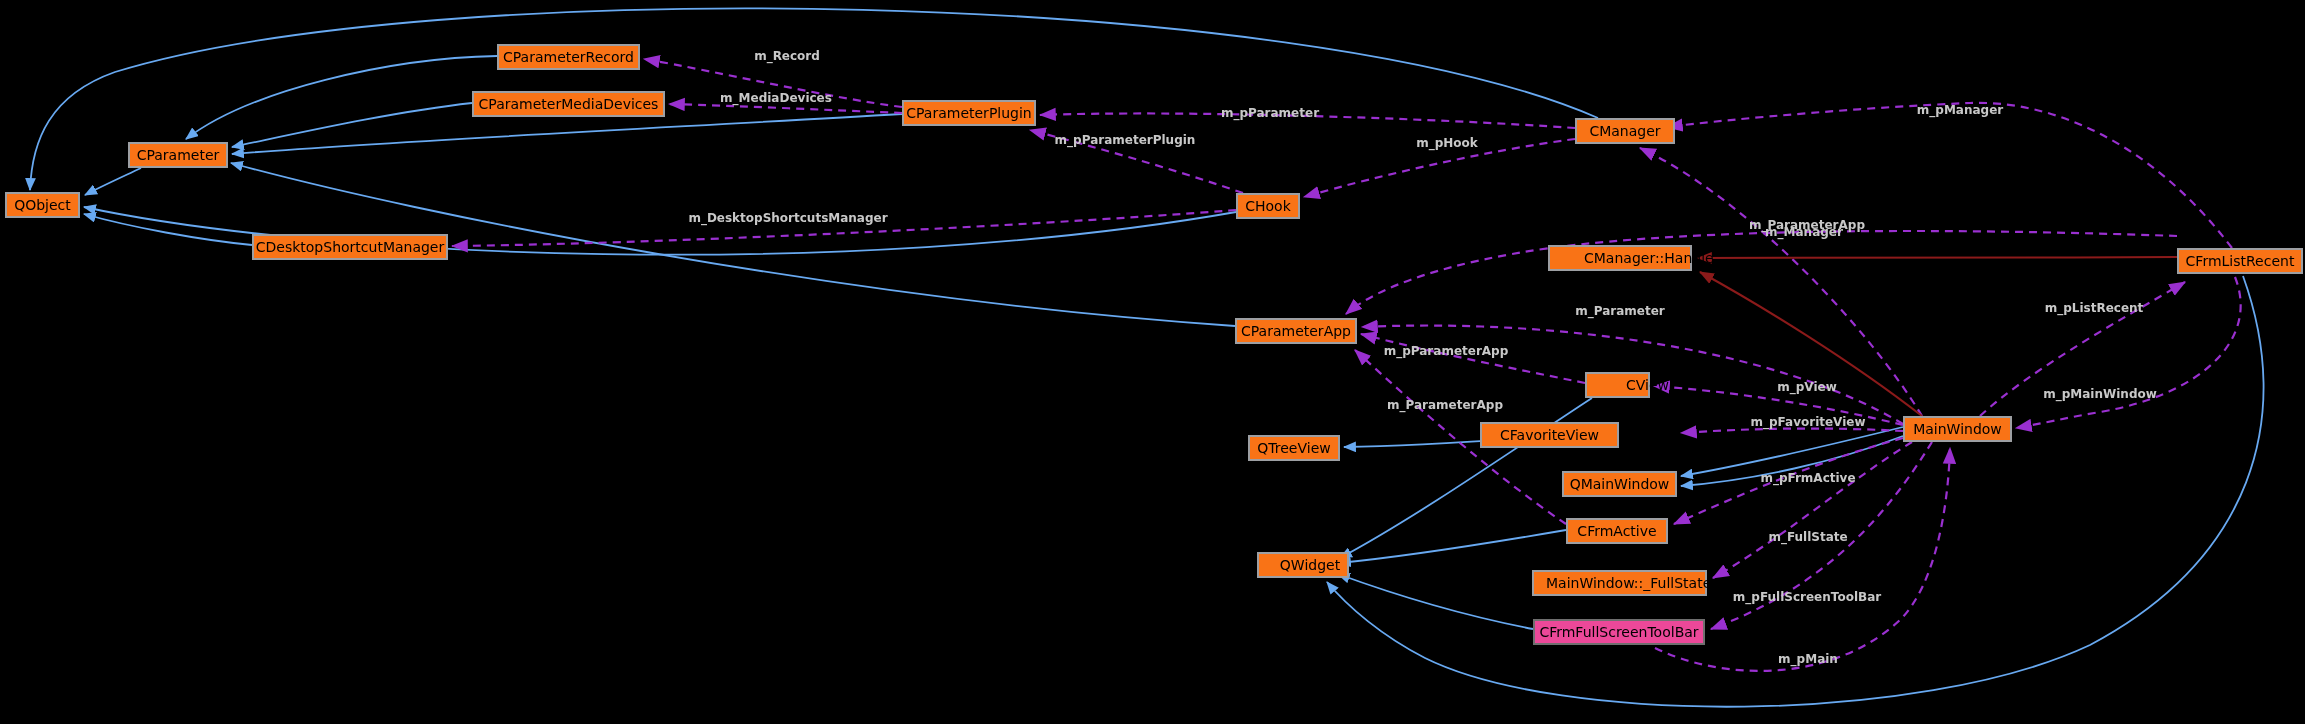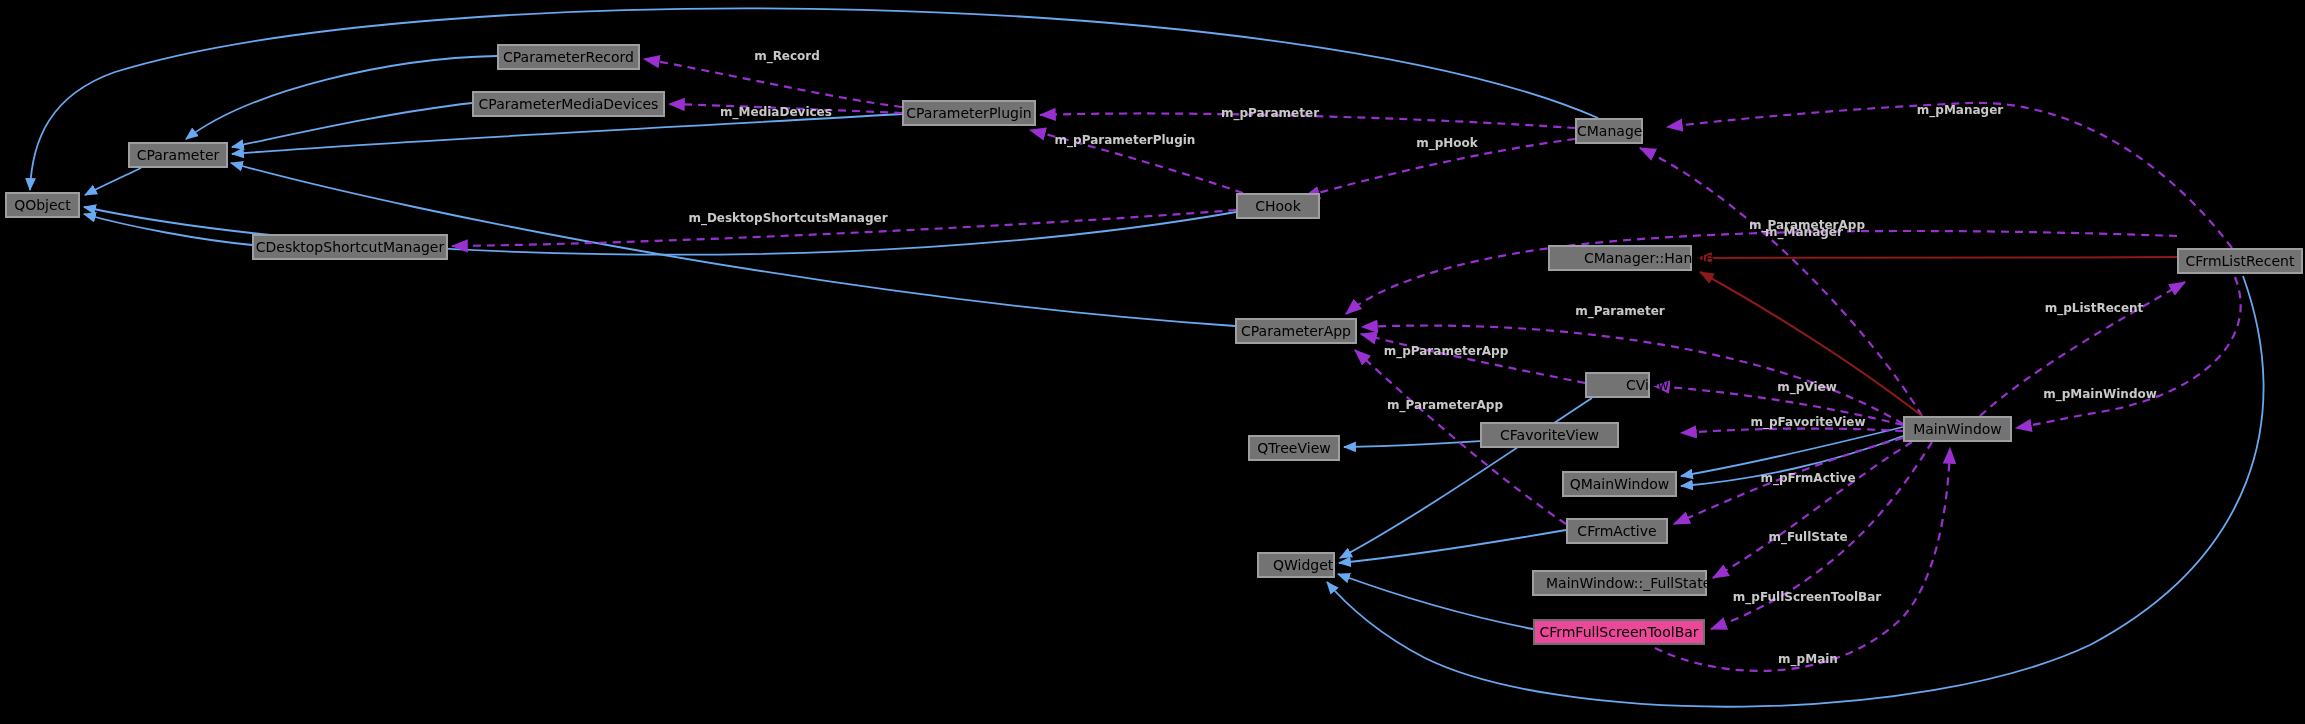--- a/index.html
+++ b/index.html
@@ -1,20 +1,20 @@
 <!DOCTYPE html>
 <html><head>
 <meta charset="utf-8">
 <style>
   html,body{margin:0;padding:0;background:#000;}
   #canvas{position:relative;width:2305px;height:724px;background:#000;overflow:hidden;
           font-family:"DejaVu Sans","Liberation Sans",sans-serif;}
   #edges{position:absolute;left:0;top:0;}
   .node{position:absolute;box-sizing:border-box;height:26px;line-height:22px;
-        background:#737373;border:2px solid #9d9fa3;color:#000;text-align:center;
+        background:#f97316;border:2px solid #9d9fa3;color:#000;text-align:center;
         font-size:14px;white-space:nowrap;z-index:3;}
   .node.hl{background:#ec4899;border-color:#6f6f6f;}
   .elabel{position:absolute;transform:translate(-50%,-50%);color:#c8c8c8;
           font-size:12px;font-weight:bold;white-space:nowrap;z-index:2;}
 </style>
 </head>
 <body>
 
 <div id="canvas">
 
@@ -77,37 +77,37 @@
       <path marker-end="url(#arrR)" d="M 1922,416 C 1850,360 1760,305 1700,272"></path>
     </g>
   </svg>
 
   <div class="node" style="left:5px;top:192px;width:75px;">QObject</div>
   <div class="node" style="left:128px;top:142px;width:100px;">CParameter</div>
   <div class="node" style="left:497px;top:44px;width:143px;">CParameterRecord</div>
   <div class="node" style="left:472px;top:91px;width:193px;">CParameterMediaDevices</div>
   <div class="node" style="left:252px;top:234px;width:196px;">CDesktopShortcutManager</div>
   <div class="node" style="left:902px;top:100px;width:134px;">CParameterPlugin</div>
-  <div class="node" style="left:1236px;top:193px;width:84px;">CHook</div>
-  <div class="node" style="left:1575px;top:118px;width:68px;">CManager</div>
+  <div class="node" style="left:1236px;top:193px;width:64px;">CHook</div>
+  <div class="node" style="left:1575px;top:118px;width:100px;">CManager</div>
   <div class="node" style="left:1548px;top:245px;width:144px;padding-left:34px;">CManager::Handle</div>
   <div class="node" style="left:1235px;top:318px;width:122px;">CParameterApp</div>
   <div class="node" style="left:1585px;top:372px;width:65px;padding-left:39px;">CView</div>
   <div class="node" style="left:1248px;top:435px;width:92px;">QTreeView</div>
   <div class="node" style="left:1480px;top:422px;width:139px;">CFavoriteView</div>
   <div class="node" style="left:1562px;top:471px;width:115px;">QMainWindow</div>
   <div class="node" style="left:1566px;top:518px;width:102px;">CFrmActive</div>
-  <div class="node" style="left:1257px;top:552px;width:78px;padding-left:14px;">QWidget</div>
+  <div class="node" style="left:1257px;top:552px;width:92px;padding-left:14px;">QWidget</div>
   <div class="node" style="left:1532px;top:570px;width:175px;padding-left:12px;">MainWindow::_FullState</div>
   <div class="node hl" style="left:1533px;top:619px;width:172px;">CFrmFullScreenToolBar</div>
   <div class="node" style="left:1903px;top:416px;width:109px;">MainWindow</div>
   <div class="node" style="left:2177px;top:248px;width:126px;">CFrmListRecent</div>
 
   <div class="elabel" style="left:787px;top:56px;">m_Record</div>
-  <div class="elabel" style="left:776px;top:112px;">m_MediaDevices</div>
+  <div class="elabel" style="left:776px;top:98px;">m_MediaDevices</div>
   <div class="elabel" style="left:1270px;top:113px;">m_pParameter</div>
   <div class="elabel" style="left:1125px;top:140px;">m_pParameterPlugin</div>
   <div class="elabel" style="left:1447px;top:143px;">m_pHook</div>
   <div class="elabel" style="left:788px;top:218px;">m_DesktopShortcutsManager</div>
   <div class="elabel" style="left:1960px;top:110px;">m_pManager</div>
   <div class="elabel" style="left:1807px;top:225px;">m_ParameterApp</div>
   <div class="elabel" style="left:1804px;top:232px;">m_Manager</div>
   <div class="elabel" style="left:1620px;top:311px;">m_Parameter</div>
   <div class="elabel" style="left:1446px;top:351px;">m_pParameterApp</div>
   <div class="elabel" style="left:1445px;top:405px;">m_ParameterApp</div>

